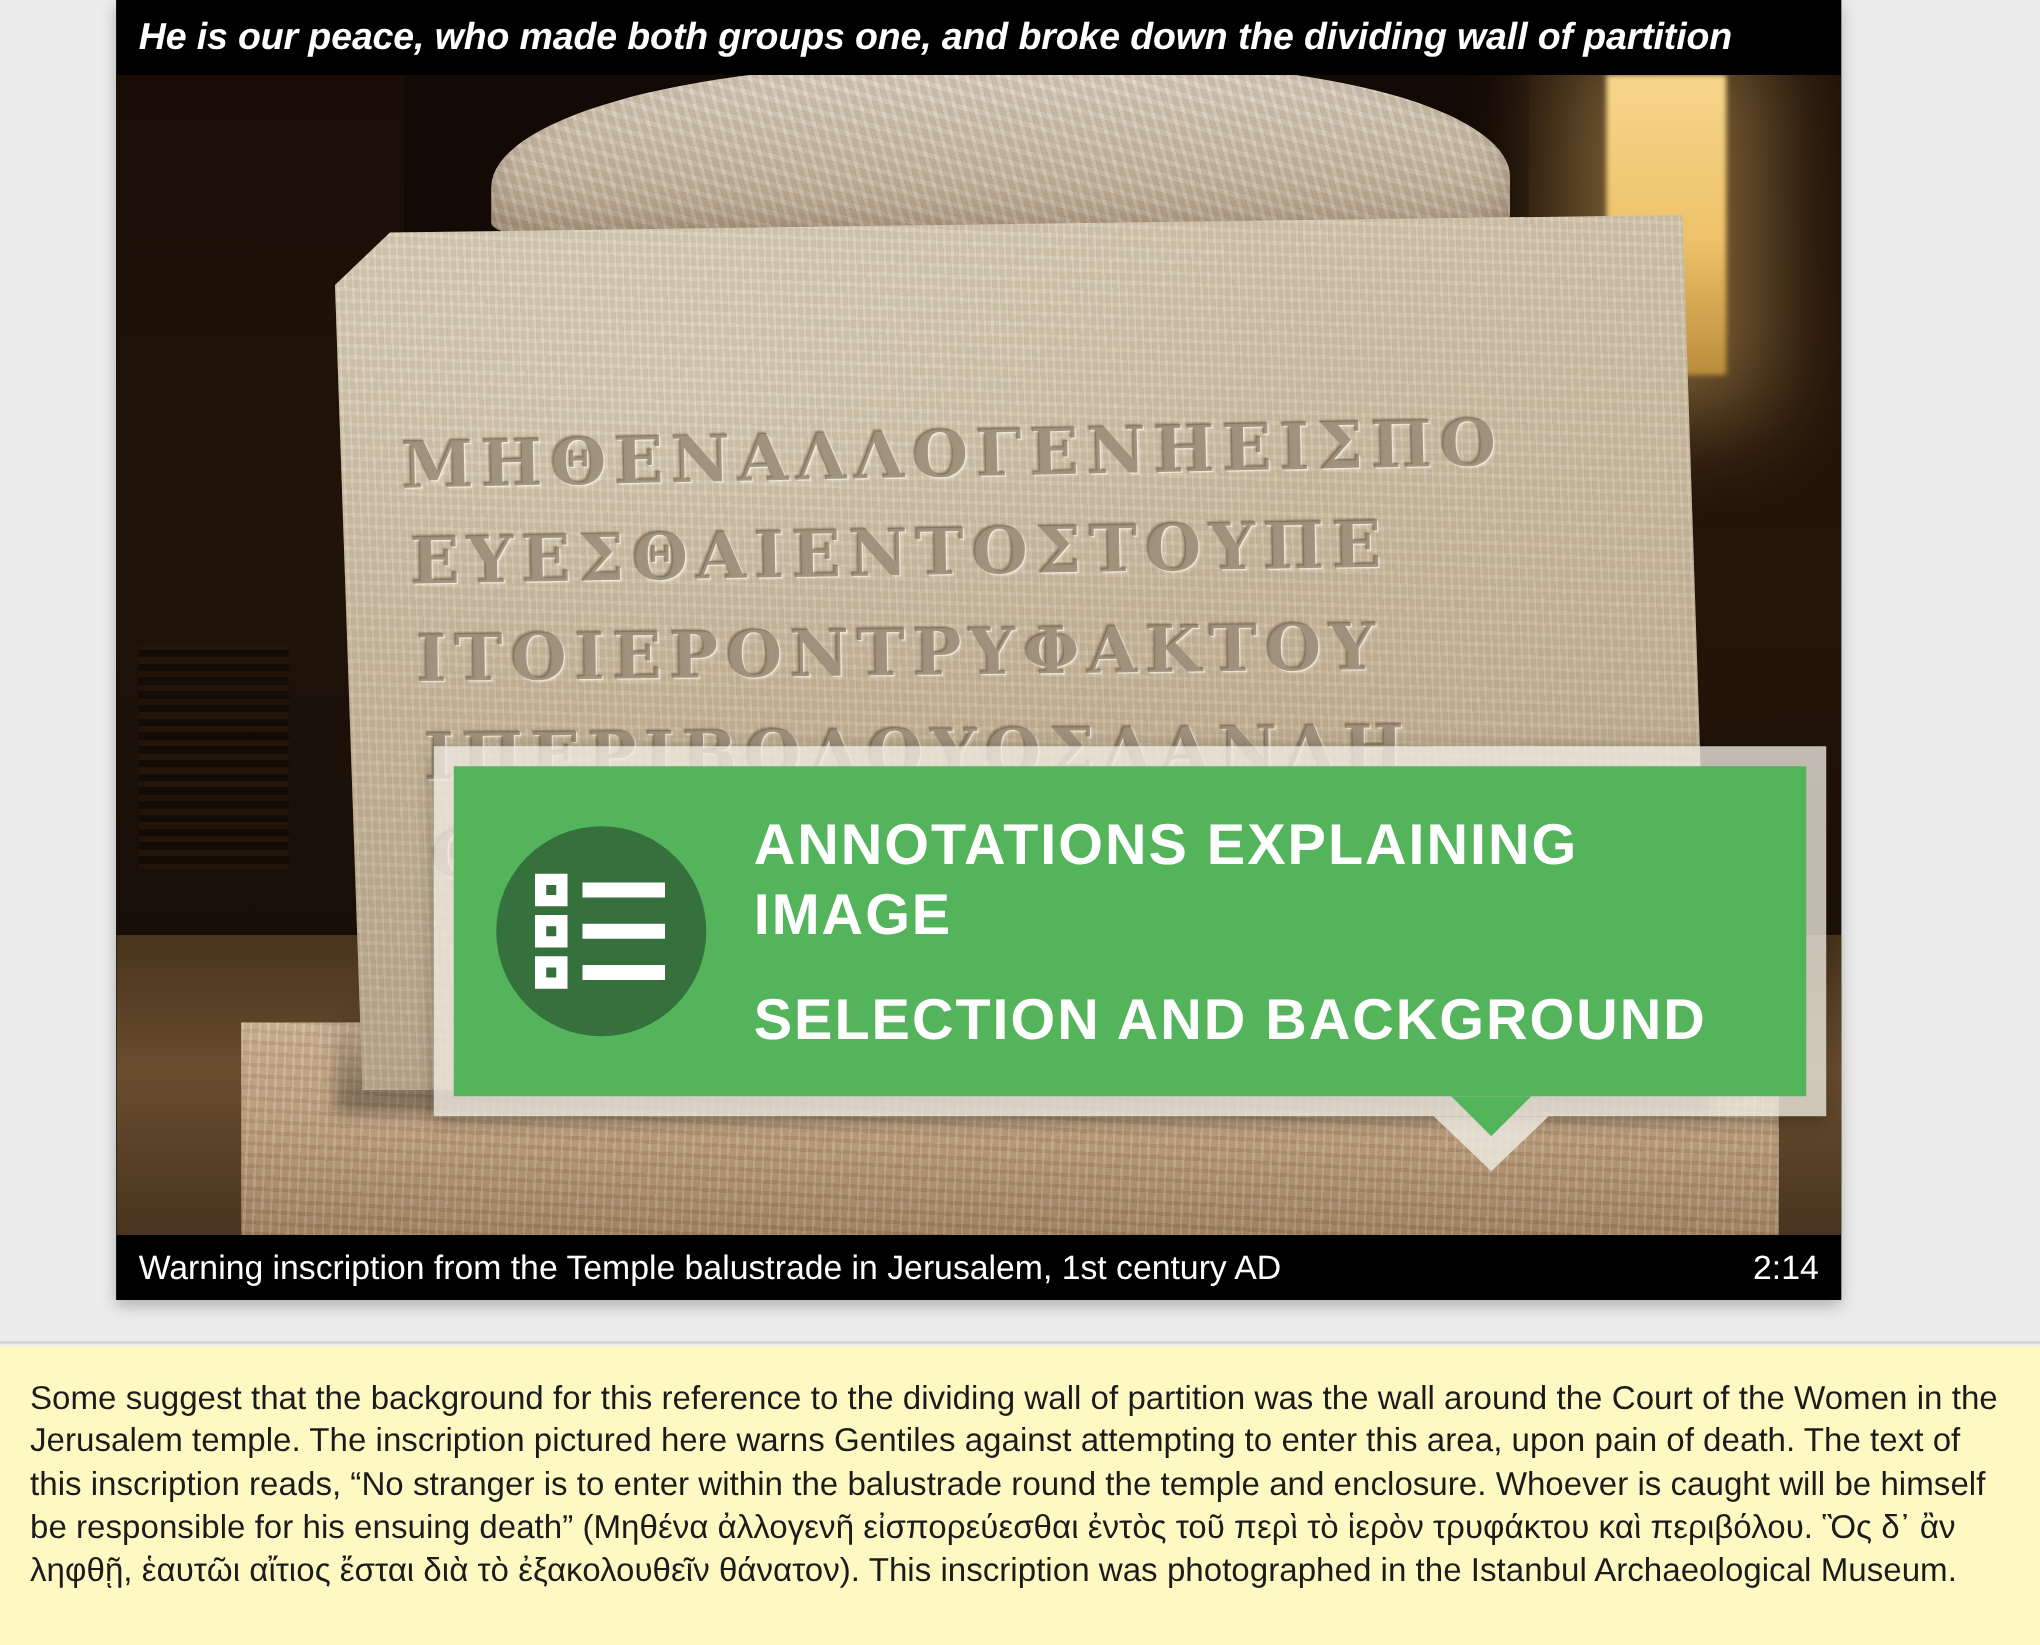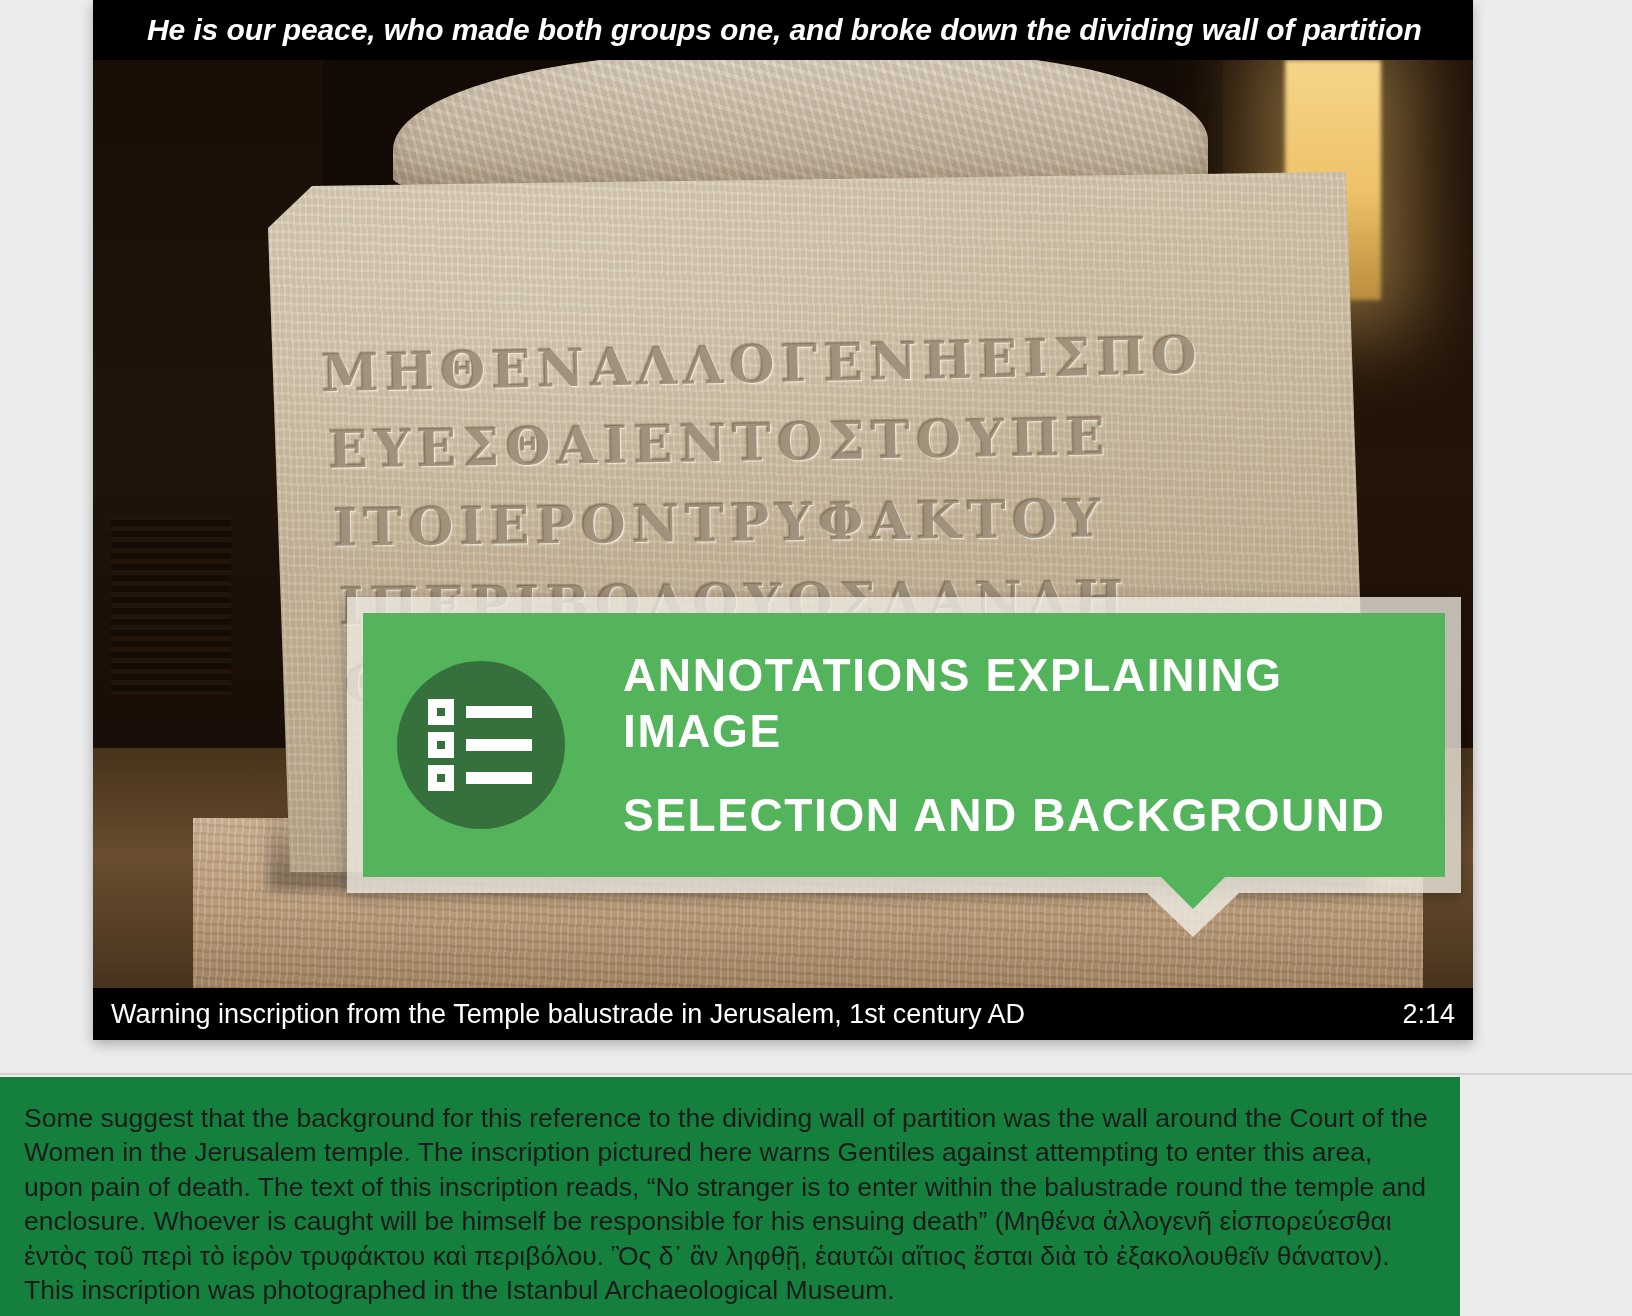--- a/index.html
+++ b/index.html
@@ -41,21 +41,20 @@
   
   #title-bar {
     position: absolute;
     left: 0; top: 0;
     width: 100%;
     height: 60px;
     background: #000;
     z-index: 6;
     display: flex;
     align-items: center;
-    margin-left: 36px;
   }
   #title-text {
     color: #ffffff;
     font-style: italic;
     font-weight: bold;
     font-size: 30px;
     letter-spacing: -0.1px;
     padding-left: 18px;
     white-space: nowrap;
   }
@@ -220,21 +219,20 @@
     padding: 16px;
     box-shadow: 0 3px 14px rgba(0,0,0,.30);
   }
   #callout-body {
     background: #53b45c;
     display: flex;
     align-items: center;
     padding: 34px 26px 34px 34px;
     box-sizing: border-box;
     min-height: 232px;
-    gap: 20px;
   }
   #callout-icon {
     flex: 0 0 auto;
     width: 168px;
     height: 168px;
     border-radius: 50%;
     background: #36703c;
     display: flex;
     align-items: center;
     justify-content: center;
@@ -270,23 +268,23 @@
     border-left: 32px solid transparent;
     border-right: 32px solid transparent;
     border-top: 32px solid #53b45c;
   }
 
   
   #desc-pane {
     position: absolute;
     left: 0;
     top: 1077px;
-    width: 1460px;
+    width: 1632px;
     height: 239px;
-    background: #15803d;
+    background: #fef9c3;
     box-sizing: border-box;
     padding: 24px 26px 0 24px;
   }
   #desc-text {
     color: #1b1b1b;
     font-size: 26.5px;
     line-height: 1.30;
     text-align: left;
   }
 </style>

